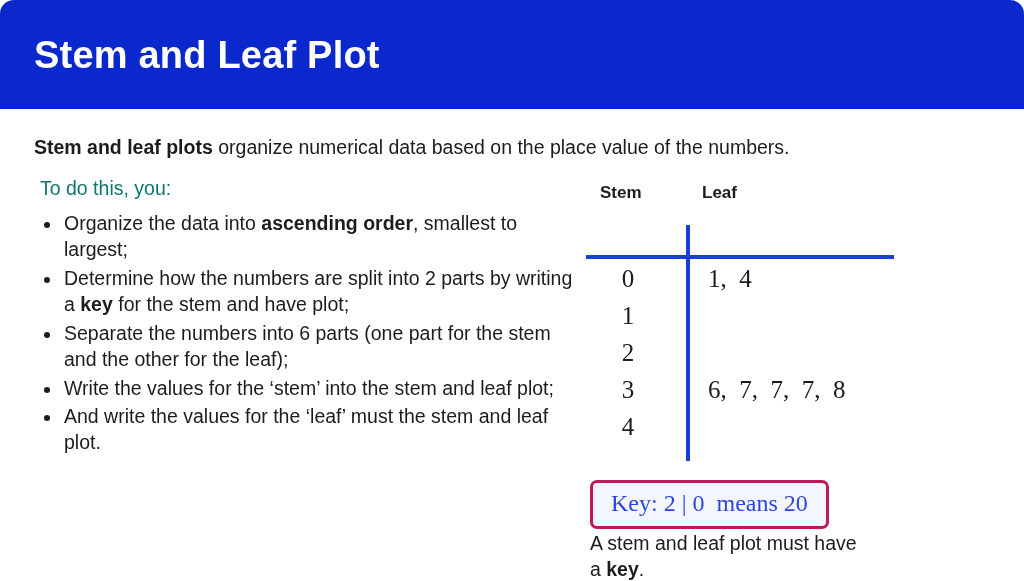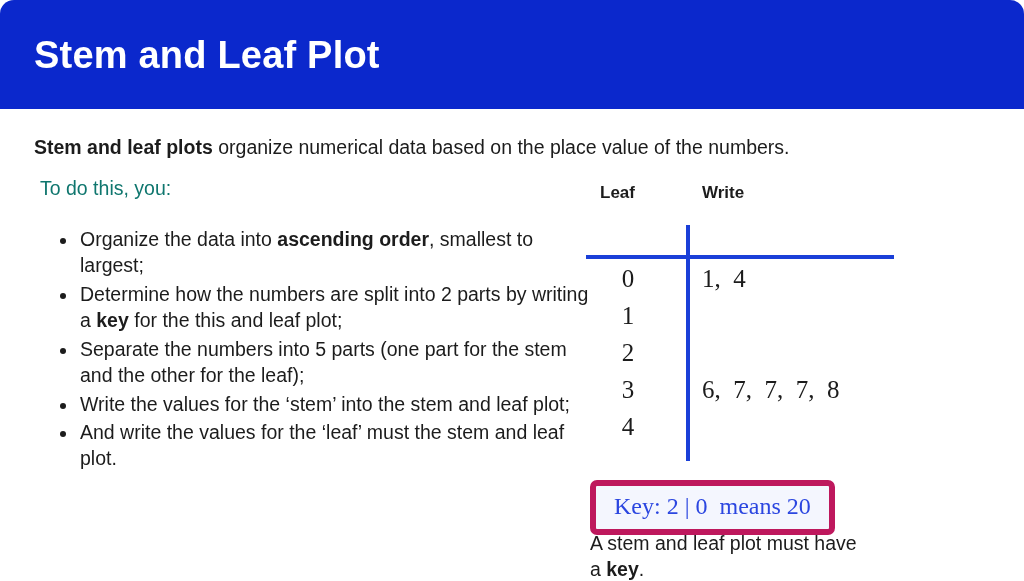--- a/index.html
+++ b/index.html
@@ -65,21 +65,21 @@
     top: 68px;
     font-size: 19.5px;
     color: #0f766e;
   }
 
   .bullets {
     position: absolute;
     left: 34px;
     top: 102px;
     width: 520px;
-    margin: 16px;
+    margin: 0;
     padding: 0 0 0 30px;
     list-style: none;
     font-size: 19.5px;
     color: #1c1c1c;
     line-height: 1.33;
   }
   .bullets li {
     position: relative;
     margin-bottom: 3px;
   }
@@ -155,34 +155,34 @@
   .row .stem {
     width: 100px;
     text-align: center;
     font-family: "Liberation Serif", serif;
     font-size: 25px;
     color: #1c1c1c;
     box-sizing: border-box;
     padding-right: 16px;
   }
   .row .leaf {
-    padding-left: 16px;
+    padding-left: 22px;
     font-family: "Liberation Serif", serif;
     font-size: 25px;
     color: #1c1c1c;
     white-space: pre;
   }
 
   
   .keybox {
     position: absolute;
     left: 590px;
     top: 371px;
     padding: 7px 18px 9px 18px;
-    border: 6px solid #be185d;
+    border: 3px solid #be185d;
     border-radius: 7px;
     background: #F4F6FE;
     color: #2B46E0;
     font-family: "Liberation Serif", serif;
     font-size: 24px;
     white-space: pre;
   }
 
   
   .note {
@@ -208,30 +208,30 @@
   <div class="body">
 
     <div class="intro">
       <b>Stem and leaf plots</b><span> organize numerical data based on the place value of the numbers.</span>
     </div>
 
     <div class="todo">To do this, you:</div>
 
     <ul class="bullets">
       <li><span>Organize the data into </span><b>ascending order</b><span>, smallest to largest;</span></li>
-      <li><span>Determine how the numbers are split into 2 parts by writing a </span><b>key</b><span> for the this and leaf plot;</span></li>
-      <li><span>Separate the numbers into 5 parts (one part for the stem and the other for the leaf);</span></li>
+      <li><span>Determine how the numbers are split into 2 parts by writing a </span><b>key</b><span> for the stem and have plot;</span></li>
+      <li><span>Separate the numbers into 6 parts (one part for the stem and the other for the leaf);</span></li>
       <li><span>Write the values for the ‘stem’ into the stem and leaf plot;</span></li>
       <li><span>And write the values for the ‘leaf’ must the stem and leaf plot.</span></li>
     </ul>
 
     <div class="plot">
       <div class="plot-head">
-        <div class="h-stem">Leaf</div>
-        <div class="h-leaf">Write</div>
+        <div class="h-stem">Stem</div>
+        <div class="h-leaf">Leaf</div>
       </div>
 
       <div class="hrule"></div>
       <div class="vrule"></div>
 
       <div class="rows">
         <div class="row">
           <div class="stem">0</div>
           <div class="leaf">1,  4</div>
         </div>

